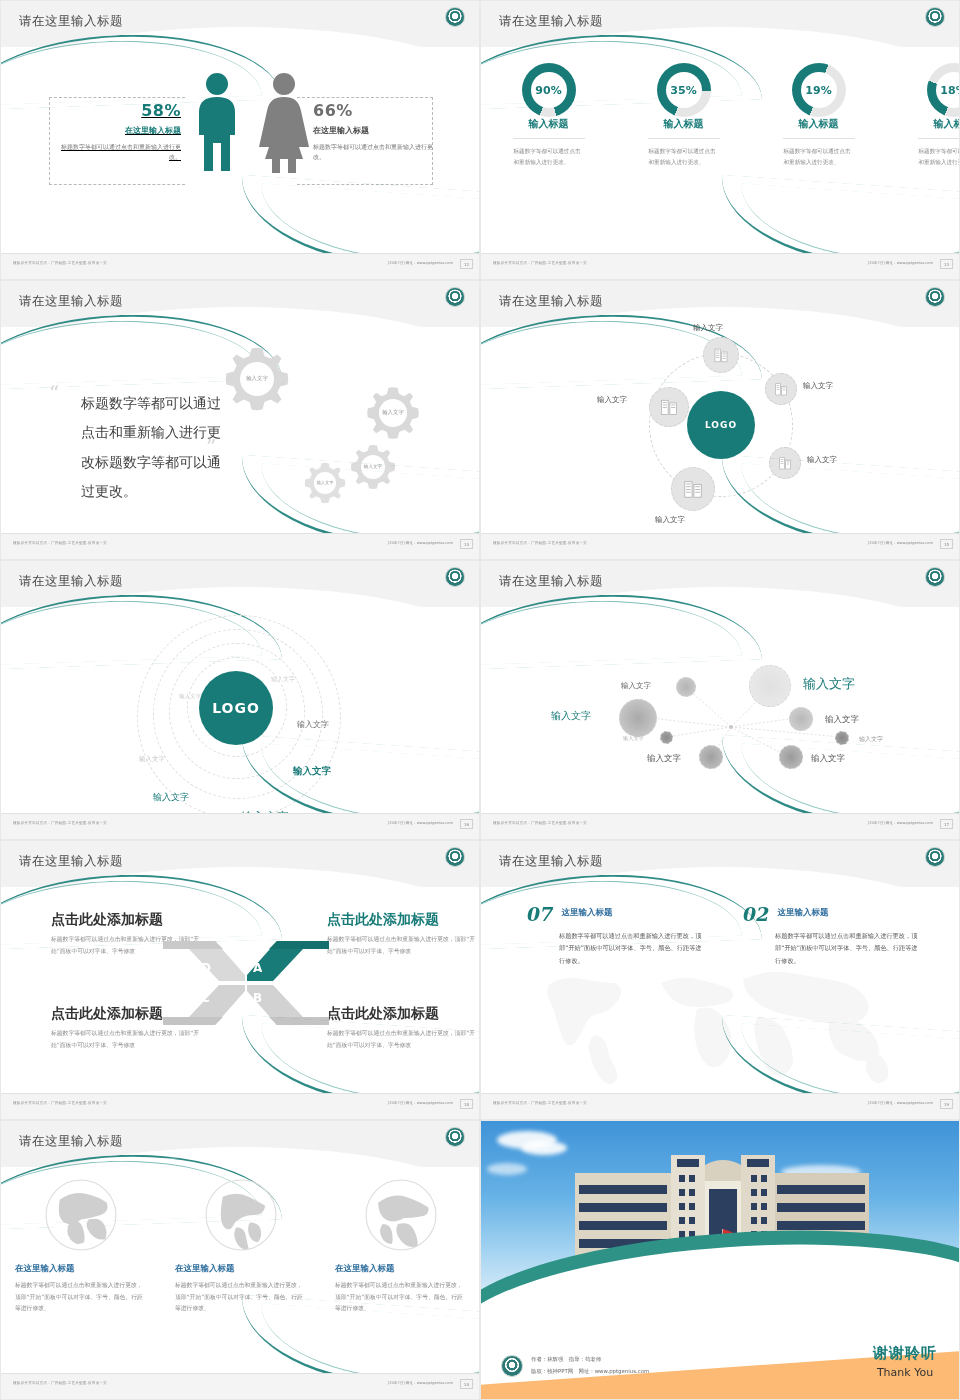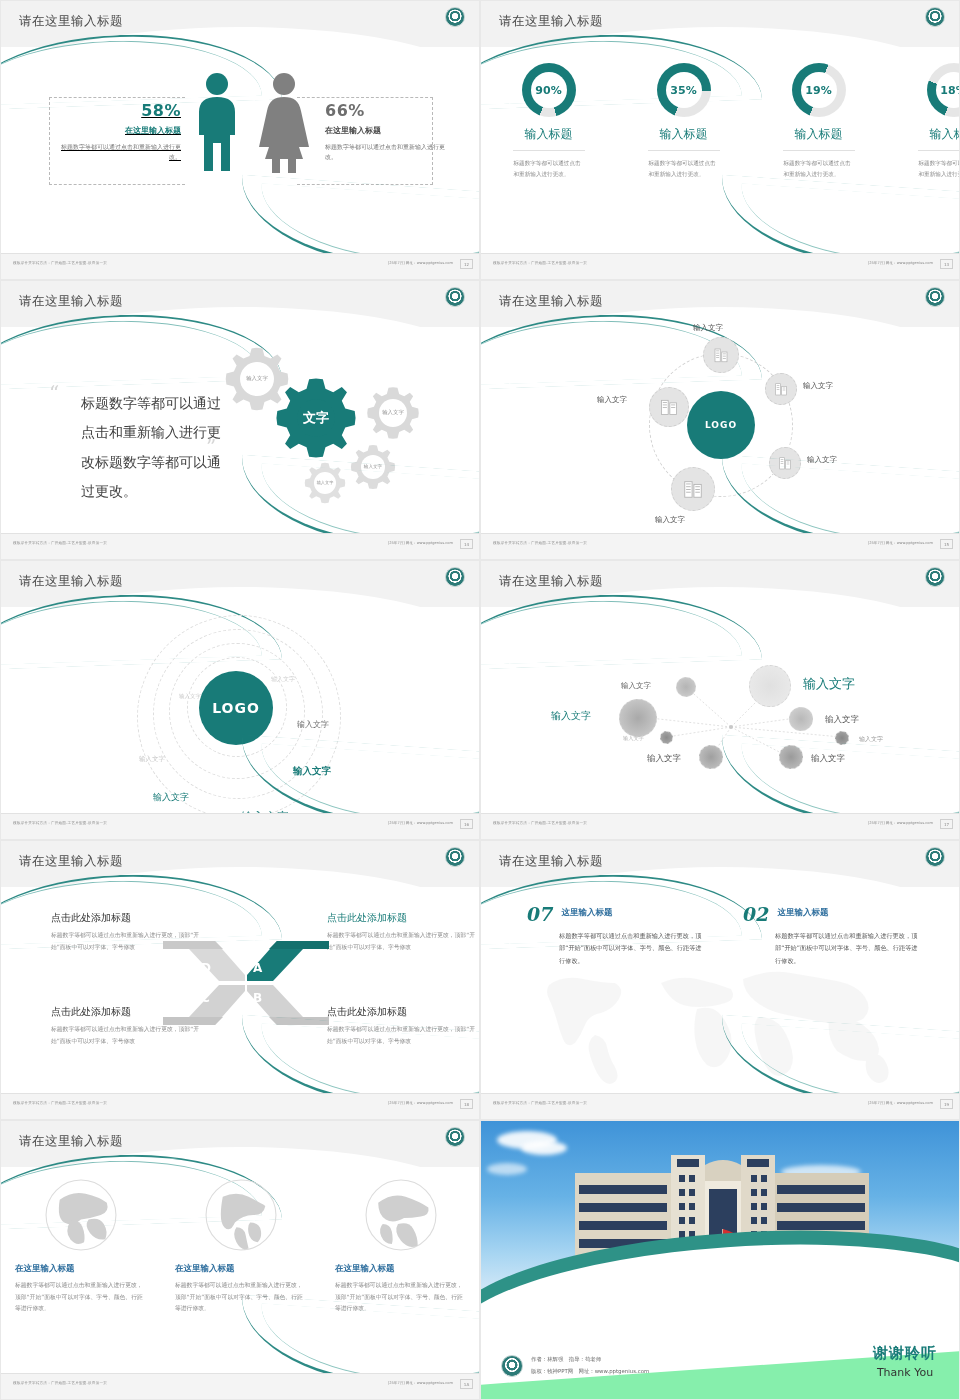--- a/index.html
+++ b/index.html
@@ -97,21 +97,21 @@
   .s1-dash-l {
     position:absolute; left:48px; top:42px; width:136px; height:88px;
     border:1px dashed #b9b9b9; border-right:none;
   }
   .s1-dash-r {
     position:absolute; right:48px; top:42px; width:136px; height:88px;
     border:1px dashed #b9b9b9; border-left:none;
   }
   .pct-block { position:absolute; width:124px; }
   .pct-l { left:56px; top:46px; text-align:right;text-decoration:underline; }
-  .pct-r { left:312px; top:46px; text-align:left;margin-left:12px; }
+  .pct-r { left:312px; top:46px; text-align:left; }
   .pct-num { font-size:16px; font-weight:bold; letter-spacing:.5px; }
   .pct-num.teal { color:#187b78; }
   .pct-num.gray { color:#6e6e6e; }
   .pct-sub { font-size:8px; font-weight:bold; margin-top:5px; }
   .pct-sub.teal { color:#187b78; }
   .pct-sub.gray { color:#4a4a4a; }
   .pct-desc { font-size:6px; color:#777; line-height:1.7; margin-top:6px; }
 
   
   .donuts { position:absolute; left:0; top:14px; width:540px; display:flex; }
@@ -119,21 +119,21 @@
   .ring { width:54px; height:54px; border-radius:50%; position:relative; }
   .ring::after {
     content:""; position:absolute; left:9px; top:9px;
     width:36px; height:36px; border-radius:50%; background:#fff;
   }
   .ring-val {
     position:absolute; left:0; top:0; width:54px; height:54px;
     display:flex; align-items:center; justify-content:center;
     font-size:11px; font-weight:bold; color:#187b78; z-index:2;
   }
-  .dn-title { font-size:12px; font-weight:normal; color:#187b78; margin-top:9px; }
+  .dn-title { font-size:10px; font-weight:bold; color:#187b78; }
   .dn-rule { width:72px; height:1px; background:#e0e0e0; margin-top:7px; }
   .dn-desc { font-size:5.6px; color:#888; line-height:1.9; margin-top:7px; width:70px; text-align:left; }
 
   
   .quote-mark { position:absolute; font-size:20px; color:#d6d6d6; font-family:"DejaVu Serif",serif; }
   .q-open { left:48px; top:52px; }
   .q-close { left:205px; top:106px; }
   .s3-text {
     position:absolute; left:80px; top:60px; width:140px;
     font-size:14px; color:#3f3f3f; line-height:2.1;
@@ -174,21 +174,21 @@
   }
   .sp-lbl { position:absolute; white-space:nowrap; }
 
   
   .r6 { position:absolute; left:0; top:0; width:480px; height:206px; }
   .rnode { position:absolute; border-radius:50%; border:1px dashed #d4d4d4; }
   .rlbl { position:absolute; white-space:nowrap; }
 
   
   .q-col { position:absolute; width:150px; }
-  .q-h { font-size:10px; font-weight:normal; margin-bottom:5px; }
+  .q-h { font-size:14px; font-weight:bold; margin-bottom:5px; }
   .q-h.teal { color:#187b78; }
   .q-h.dark { color:#333; }
   .q-p { font-size:5.8px; color:#8a8a8a; line-height:2.0; }
   .arrowbox { position:absolute; left:160px; top:46px; width:170px; height:96px; }
   .abc-letter {
     position:absolute; font-size:12px; font-weight:bold; color:#fff; z-index:4;
   }
 
   
   .worldmap-bg {
@@ -201,21 +201,21 @@
   .n-p { font-size:6.2px; color:#555; line-height:2.0; margin-top:5px; }
 
   
   .g3 { position:absolute; left:0; top:8px; width:480px; display:flex; }
   .g3-col { flex:1; padding:0 14px; }
   .globe-wrap { display:flex; justify-content:center; }
   .g3-h { font-size:8.5px; font-weight:bold; color:#2f6f9e; margin-top:10px; }
   .g3-p { font-size:5.8px; color:#888; line-height:2.0; margin-top:5px; }
 
   
-  .s10 { background:#86efac; }
+  .s10 { background:#fdba74; }
   .sky {
     position:absolute; left:0; top:0; width:480px; height:168px;
     background: linear-gradient(180deg, #3f93d8 0%, #67b2e6 45%, #a9d6f2 80%, #cfe7f7 100%);
     overflow:hidden;
   }
   .cloud { position:absolute; background:#ffffff; border-radius:50%; filter:blur(2px); opacity:.9; }
   .bld { position:absolute; }
   .green-swoosh {
     position:absolute; left:-30px; top:112px; width:560px; height:120px;
     background:#2e9287;
@@ -352,27 +352,20 @@
     <div class="slide-title">请在这里输入标题</div>
     <div class="badge"></div>
     <div class="swoosh-tl"></div>
     <div class="swoosh-tl2"></div>
 
     <div class="body">
       <div class="quote-mark q-open">“</div>
       <div class="quote-mark q-close">”</div>
       <div class="s3-text">标题数字等都可以通过点击和重新输入进行更改标题数字等都可以通过更改。</div>
 
-      <div class="gear main" style="left:272px; top:46px; width:86px; height:86px;">
-        <svg width="86" height="86" viewBox="0 0 100 100">
-          <path fill="#187b78" d="M50 4 l8 1 3 11 9 4 10-6 6 6 -6 10 4 9 11 3 1 8 -1 8 -11 3 -4 9 6 10 -6 6 -10-6 -9 4 -3 11 -8 1 -8-1 -3-11 -9-4 -10 6 -6-6 6-10 -4-9 -11-3 -1-8 1-8 11-3 4-9 -6-10 6-6 10 6 9-4 3-11z"></path>
-          <circle cx="50" cy="50" r="22" fill="#187b78"></circle>
-        </svg>
-        <div class="gear-label">文字</div>
-      </div>
 
       <div class="gear" style="left:222px; top:16px; width:68px; height:68px;">
         <svg width="68" height="68" viewBox="0 0 100 100">
           <path fill="#d9d9d9" d="M50 4 l8 1 3 11 9 4 10-6 6 6 -6 10 4 9 11 3 1 8 -1 8 -11 3 -4 9 6 10 -6 6 -10-6 -9 4 -3 11 -8 1 -8-1 -3-11 -9-4 -10 6 -6-6 6-10 -4-9 -11-3 -1-8 1-8 11-3 4-9 -6-10 6-6 10 6 9-4 3-11z"></path>
           <circle cx="50" cy="50" r="25" fill="#ffffff"></circle>
         </svg>
         <div class="gear-label">
           <span>输入文字</span>
         </div>
       </div>

